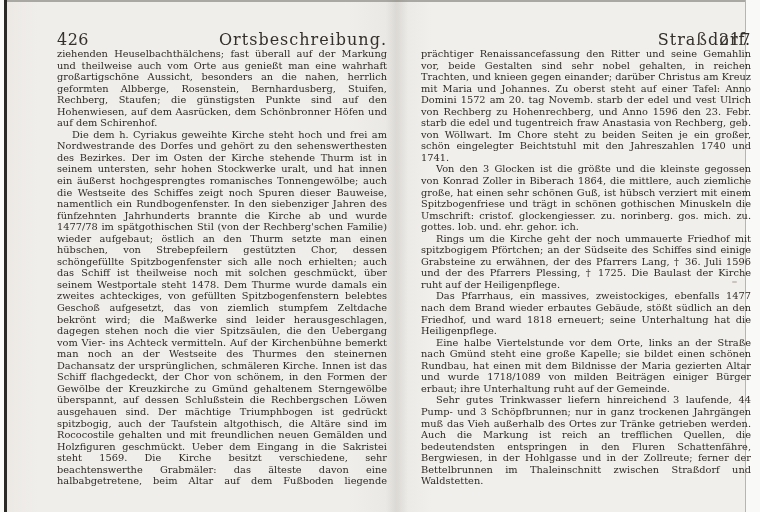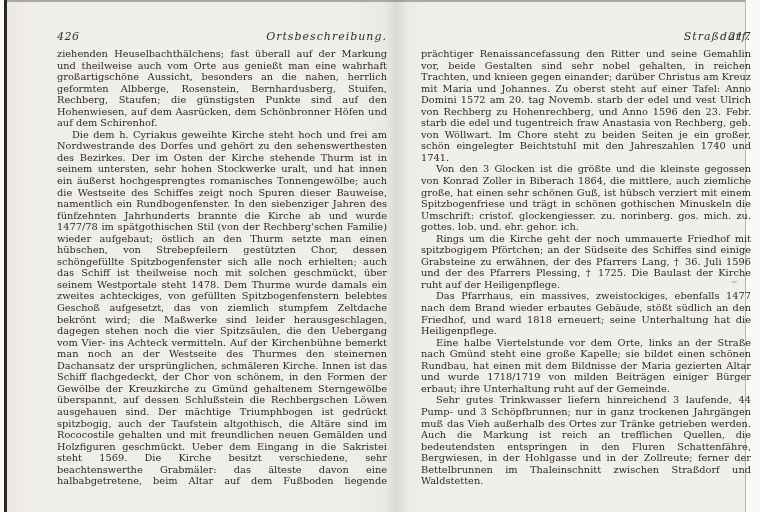--- a/index.html
+++ b/index.html
@@ -18,21 +18,21 @@
     background:#efedea;
   }
   .page.left{left:7px;width:389px;
     background:linear-gradient(90deg,#ece9e5 0%,#f0eeeb 8%,#f0eeeb 88%,#e9e7e3 100%);}
   .page.right{left:396px;width:349px;
     background:linear-gradient(90deg,#eae8e4 0%,#f1efec 10%,#f1efec 100%);}
   .gutter-shadow{position:absolute;left:386px;top:0;width:22px;height:512px;
     background:linear-gradient(90deg,rgba(0,0,0,0) 0%,rgba(90,85,75,.10) 50%,rgba(0,0,0,0) 100%);}
   .header-row{
     position:absolute;top:28px;height:14px;
-    font-size:11px;color:#332f2a;letter-spacing:.5px;font-style:italic;
+    font-size:16px;color:#332f2a;letter-spacing:.5px;
   }
   .page.left .header-row{left:50px;width:330px;}
   .page.right .header-row{left:25px;width:330px;}
   .pagenum{position:absolute;top:0;}
   .page.left .pagenum{left:0;}
   .page.right .pagenum{right:0;}
   .running-title{position:absolute;left:0;right:0;text-align:right;top:0;letter-spacing:1px;}
   .textblock{
     position:absolute;top:46px;width:330px;
     font-size:9.8px;line-height:11.55px;color:#2e2a25;
@@ -67,19 +67,19 @@
 <div class="page right">
   <div class="header-row">
     <span class="running-title">Straßdorf.</span>
     <span class="pagenum">217</span>
   </div>
   <div class="textblock">
       <p class="para">prächtiger Renaissancefassung den Ritter und seine Gemahlin vor, beide Gestalten sind sehr nobel gehalten, in reichen Trachten, und knieen gegen einander; darüber Christus am Kreuz mit Maria und Johannes. Zu oberst steht auf einer Tafel: Anno Domini 1572 am 20. tag Novemb. starb der edel und vest Ulrich von Rechberg zu Hohenrechberg, und Anno 1596 den 23. Febr. starb die edel und tugentreich fraw Anastasia von Rechberg, geb. von Wöllwart. Im Chore steht zu beiden Seiten je ein großer, schön eingelegter Beichtstuhl mit den Jahreszahlen 1740 und 1741.</p>
       <p class="para indent">Von den 3 Glocken ist die größte und die kleinste gegossen von Konrad Zoller in Biberach 1864, die mittlere, auch ziemliche große, hat einen sehr schönen Guß, ist hübsch verziert mit einem Spitzbogenfriese und trägt in schönen gothischen Minuskeln die Umschrift: cristof. glockengiesser. zu. norinberg. gos. mich. zu. gottes. lob. und. ehr. gehor. ich.</p>
       <p class="para indent">Rings um die Kirche geht der noch ummauerte Friedhof mit spitzbogigem Pförtchen; an der Südseite des Schiffes sind einige Grabsteine zu erwähnen, der des Pfarrers Lang, † 36. Juli 1596 und der des Pfarrers Plessing, † 1725. Die Baulast der Kirche ruht auf der Heiligenpflege.</p>
       <p class="para indent">Das Pfarrhaus, ein massives, zweistockiges, ebenfalls 1477 nach dem Brand wieder erbautes Gebäude, stößt südlich an den Friedhof, und ward 1818 erneuert; seine Unterhaltung hat die Heiligenpflege.</p>
-      <p class="para indent">Eine halbe Viertelstunde vor dem Orte, links an der Straße nach Gmünd steht eine große Kapelle; sie bildet einen schönen Rundbau, hat einen mit dem Bildnisse der Maria gezierten Altar und wurde 1718/1719 von milden Beiträgen einiger Bürger erbaut; ihre Unterhaltung ruht auf der Gemeinde.</p>
+      <p class="para indent">Eine halbe Viertelstunde vor dem Orte, links an der Straße nach Gmünd steht eine große Kapelle; sie bildet einen schönen Rundbau, hat einen mit dem Bildnisse der Maria gezierten Altar und wurde 1718/1089 von milden Beiträgen einiger Bürger erbaut; ihre Unterhaltung ruht auf der Gemeinde.</p>
       <p class="para indent">Sehr gutes Trinkwasser liefern hinreichend 3 laufende, 44 Pump- und 3 Schöpfbrunnen; nur in ganz trockenen Jahrgängen muß das Vieh außerhalb des Ortes zur Tränke getrieben werden. Auch die Markung ist reich an trefflichen Quellen, die bedeutendsten entspringen in den Fluren Schattenfähre, Bergwiesen, in der Hohlgasse und in der Zollreute; ferner der Bettelbrunnen im Thaleinschnitt zwischen Straßdorf und Waldstetten.</p>
     </div>
 </div>
 
 <div class="gutter-shadow"></div>
 <div class="smudge"></div>
 
 </body></html>

